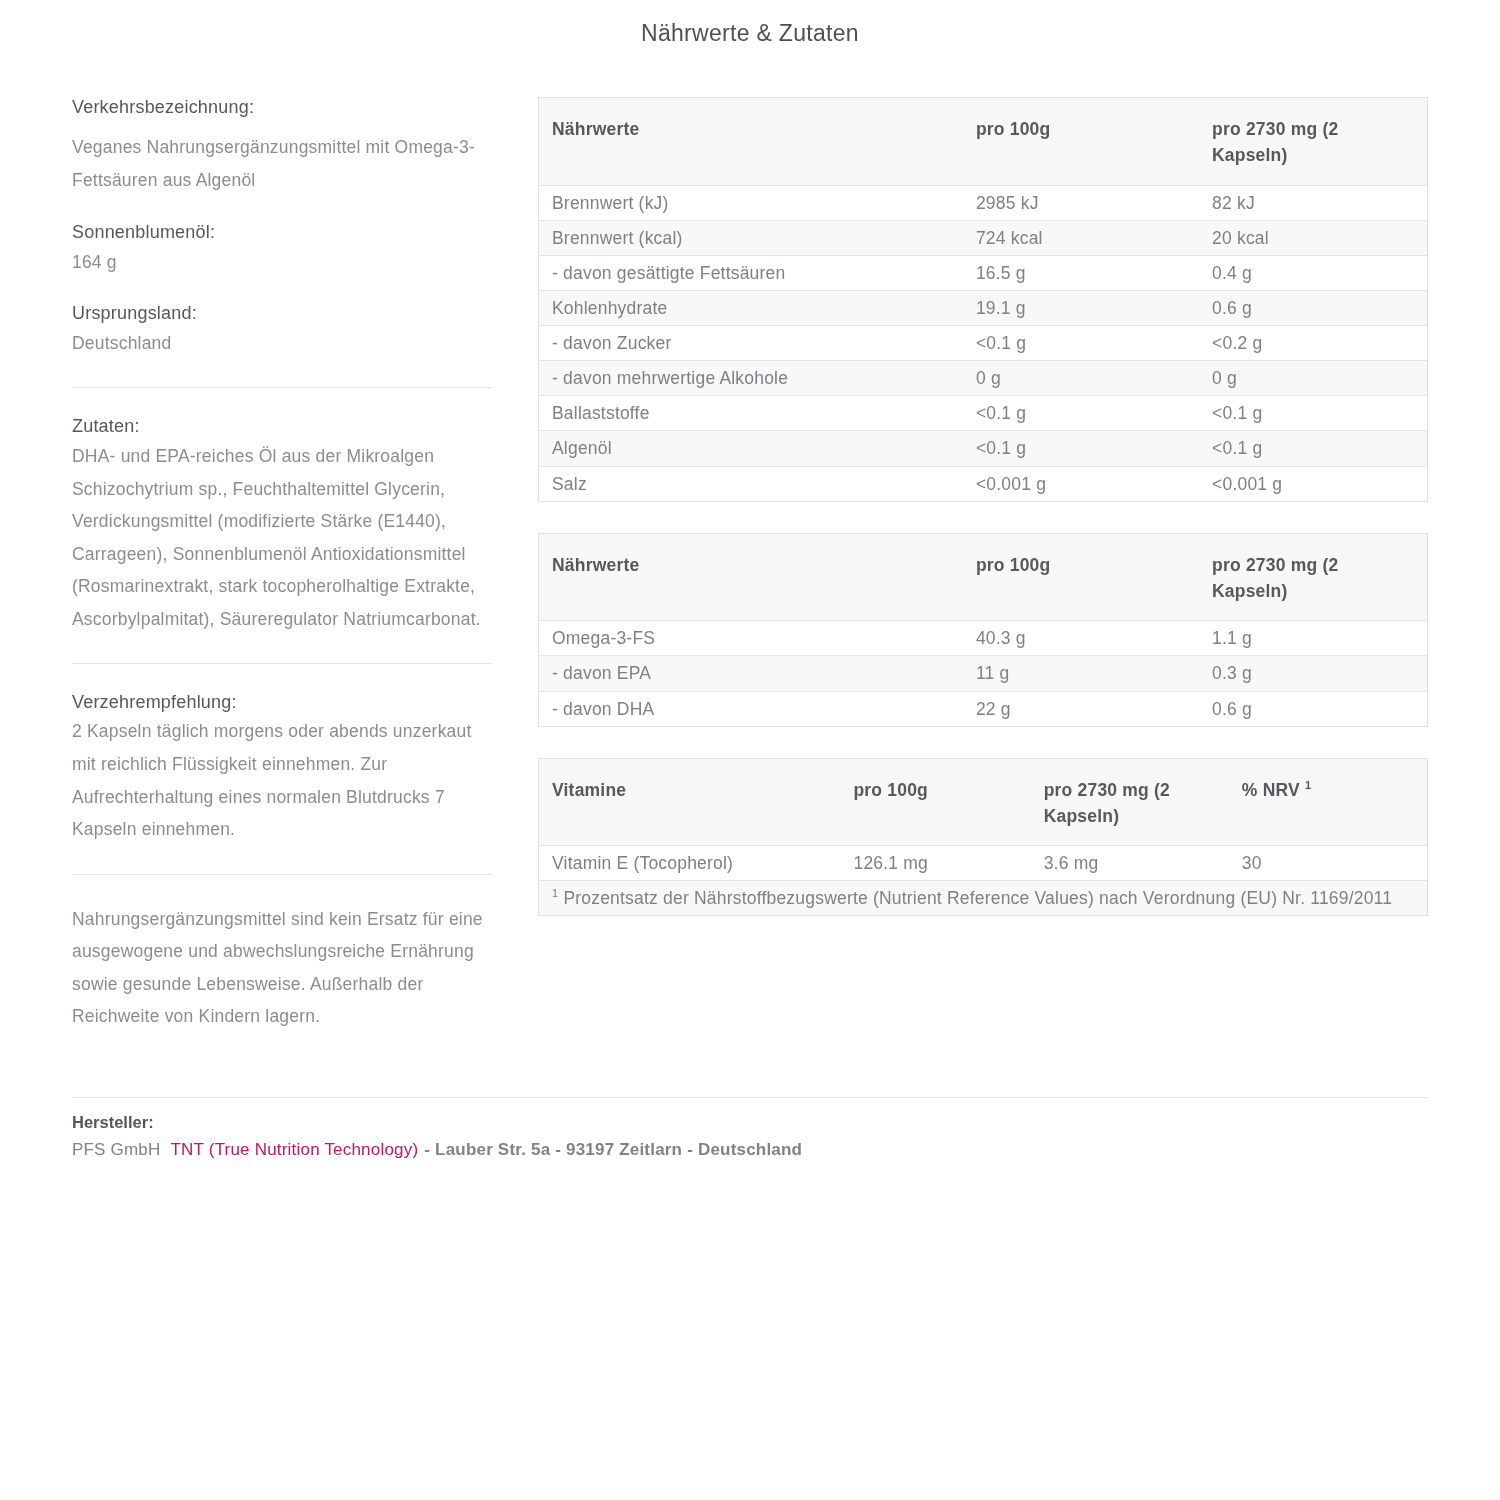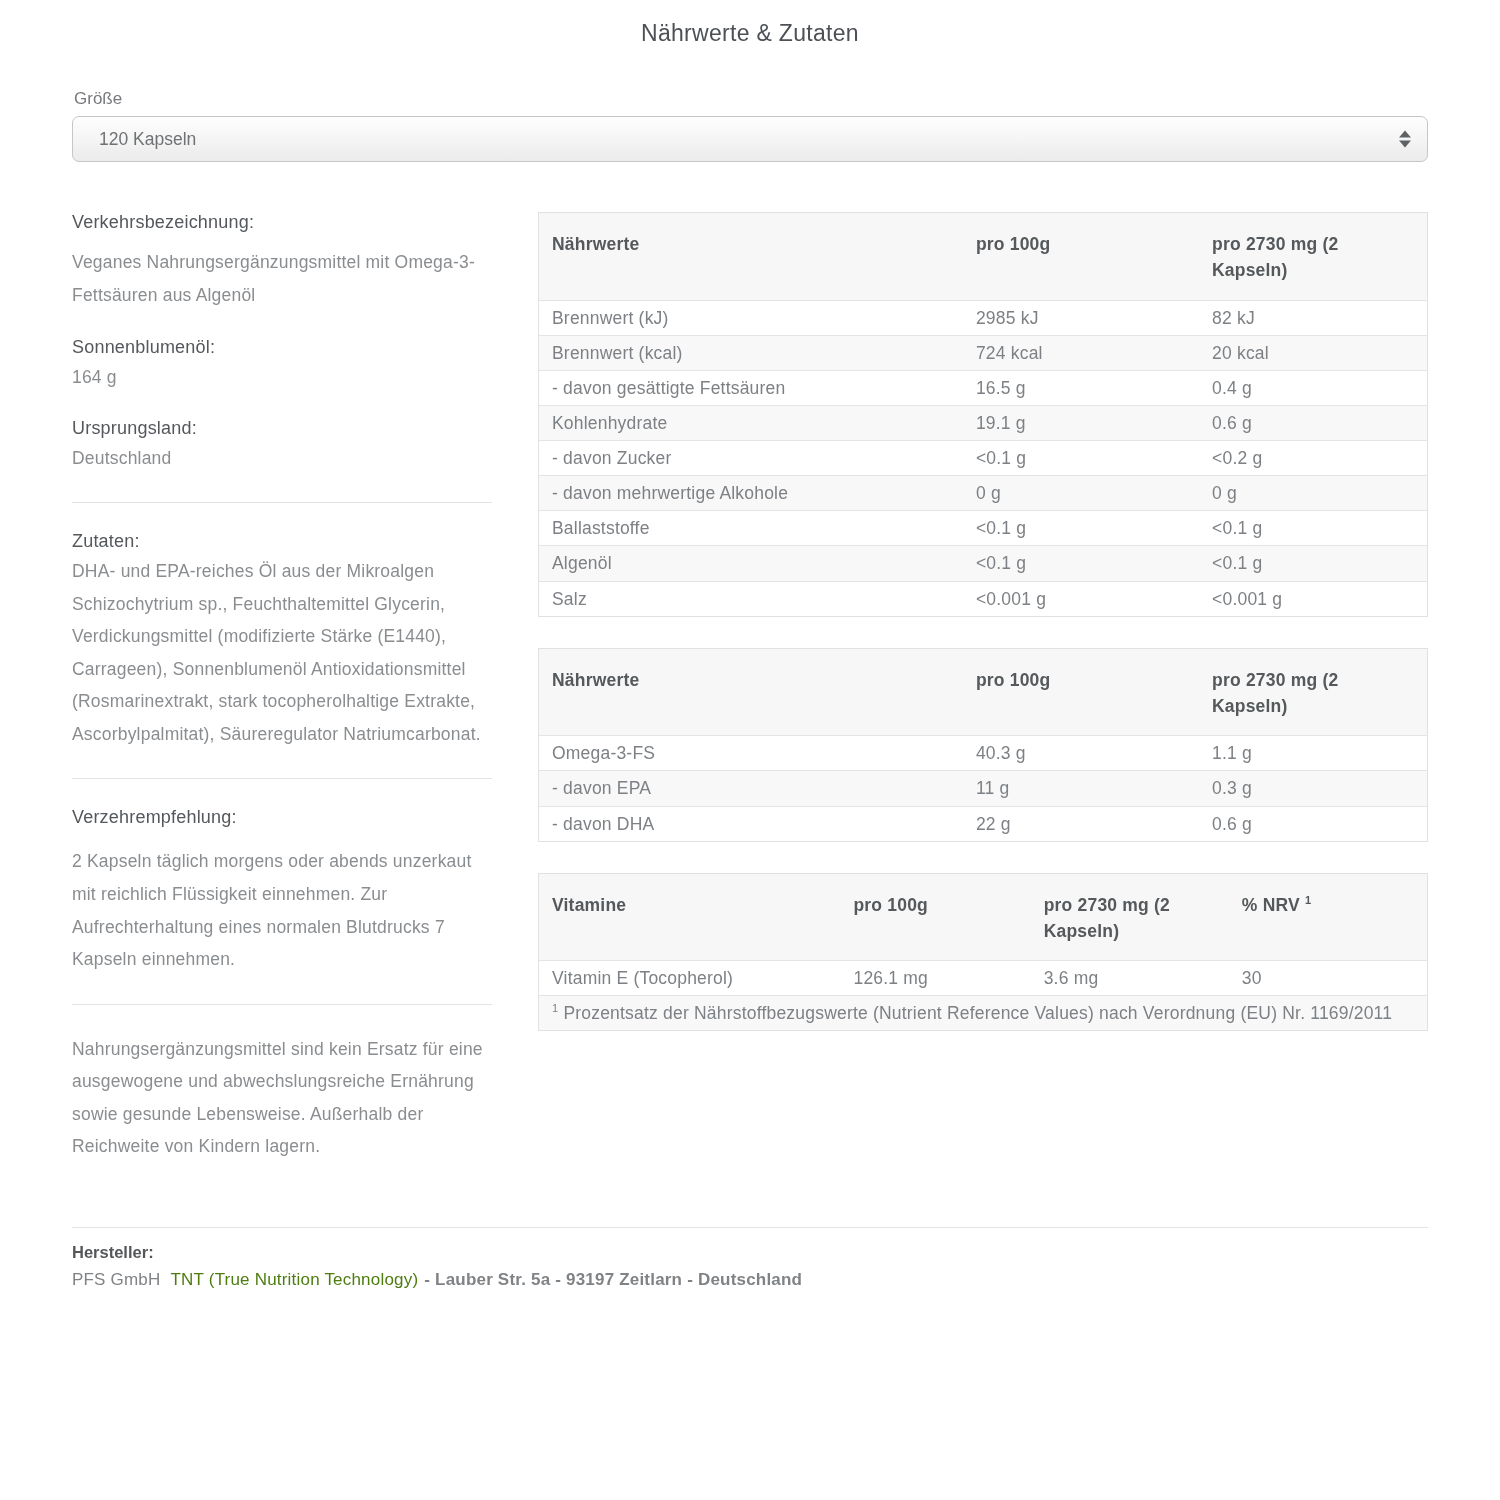--- a/index.html
+++ b/index.html
@@ -33,21 +33,21 @@
   .arrow-down{width:0;height:0;border-left:6px solid transparent;border-right:6px solid transparent;border-top:7px solid #5f6265;}
 
   
   .columns{display:flex;margin-top:50px;align-items:flex-start;}
   .left-col{width:420px;flex:none;}
   .right-col{flex:1;margin-left:46px;min-width:0;}
 
   
   .sec-heading{font-size:18px;font-weight:normal;color:#54585c;margin:0 0 13px 0;letter-spacing:.2px;}
   .sec-heading.tight{margin-bottom:3px;}
-  .sec-heading.gap{margin-bottom:17px;}
+  .sec-heading.gap{margin-bottom:2px;}
   .sec-text{font-size:17.5px;color:#8a8d90;line-height:1.86;margin:0 0 26px 0;letter-spacing:.2px;}
   .sec-text.short{margin-bottom:24px;}
   .divider{border:none;border-top:1px solid #e3e3e3;margin:28px 0;}
 
   
   table.data-table{
     width:100%;border-collapse:collapse;border:1px solid #e1e1e1;
     margin:0 0 31px 0;table-layout:fixed;
   }
   table.data-table th{
@@ -78,30 +78,20 @@
   .footer-line .brand-link{text-decoration:none;cursor:pointer;}
   .footer-line .address{margin-left:6px;font-weight:bold;}
 </style>
 </head>
 <body>
 
 <div class="page">
 
   <h1 class="page-title">Nährwerte &amp; Zutaten</h1>
 
-  <div class="size-block">
-    <p class="size-label">Größe</p>
-    <div class="select-box">
-      <span class="select-value">120 Kapseln</span>
-      <span class="select-arrows">
-        <span class="arrow-up"></span>
-        <span class="arrow-down"></span>
-      </span>
-    </div>
-  </div>
 
   <div class="columns">
 
     <div class="left-col">
 
       <p class="sec-heading">Verkehrsbezeichnung:</p>
       <p class="sec-text">Veganes Nahrungsergänzungsmittel mit Omega-3-Fettsäuren aus Algenöl</p>
 
       <p class="sec-heading tight">Sonnenblumenöl:</p>
       <p class="sec-text short">164 g</p>
@@ -234,17 +224,17 @@
       </table>
 
     </div>
   </div>
 
   <hr class="footer-divider">
 
   <div class="footer">
     <p class="footer-heading">Hersteller:</p>
     <p class="footer-line">
-      <span class="company">PFS GmbH</span><a class="brand-link" style="color: #4d7c0f;">TNT (True Nutrition Technology)</a><span class="address">- Lauber Str. 5a - 93197 Zeitlarn - Deutschland</span>
+      <span class="company">PFS GmbH</span><a class="brand-link" style="color: #be185d;">TNT (True Nutrition Technology)</a><span class="address">- Lauber Str. 5a - 93197 Zeitlarn - Deutschland</span>
     </p>
   </div>
 
 </div>
 
 </body></html>

